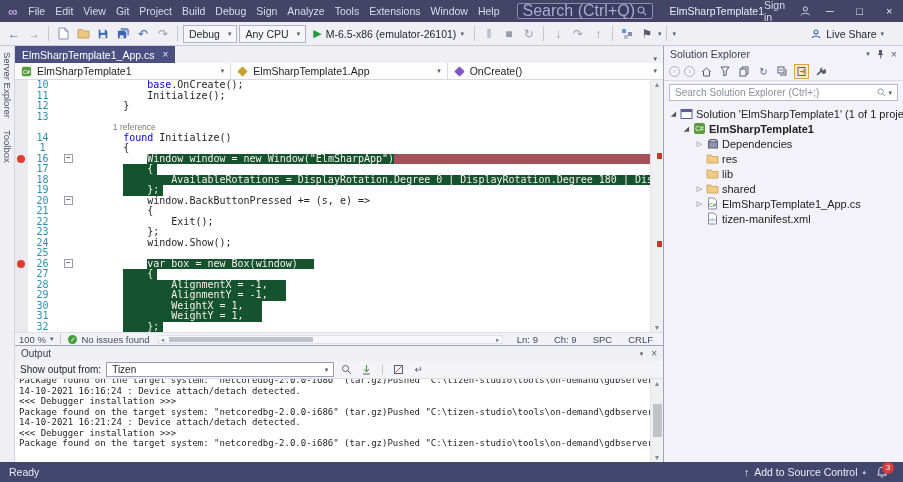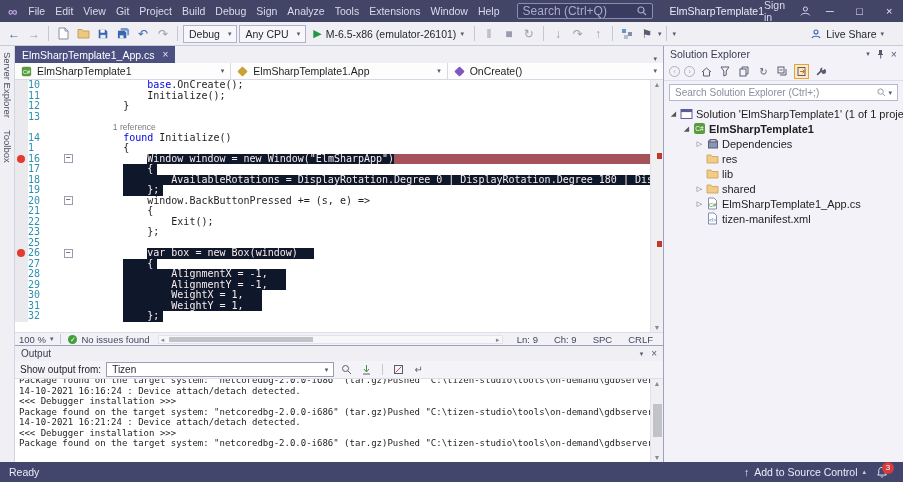--- a/index.html
+++ b/index.html
@@ -3,21 +3,21 @@
 <meta charset="utf-8">
 <style>
 *{margin:0;padding:0;box-sizing:border-box}
 body{background:#777;font-family:"Liberation Sans",sans-serif}
 .vs{width:903px;height:482px;background:#fff;overflow:hidden;display:flex;flex-direction:column;position:relative}
 
 .titlebar{height:22px;background:#434566;display:flex;align-items:center;color:#D9DBEC;font-size:10.5px;flex:none;padding-left:6px}
 .vs-logo{color:#C7A5E6;font-size:13px;font-weight:bold;margin:0 6px 0 2px}
 .menubar{display:flex}
 .menu-item{padding:2px 5px;cursor:default;white-space:nowrap}
-.tb-search{width:148px;height:16px;background:#393B60;border:1px solid #8A8DB0;border-radius:2px;margin-left:12px;display:flex;align-items:center;justify-content:space-between;color:#A9ACC8;font-size:12px;padding:0 5px;white-space:nowrap}
+.tb-search{width:148px;height:16px;background:#393B60;border:1px solid #8A8DB0;border-radius:2px;margin-left:12px;display:flex;align-items:center;justify-content:space-between;color:#A9ACC8;font-size:16px;padding:0 5px;white-space:nowrap}
 .tb-title{margin-left:16px;white-space:nowrap;color:#E9EBF7}
 .tb-right{margin-left:auto;display:flex;align-items:center;gap:6px;padding-right:2px}
 .win-btn{width:26px;height:22px;display:flex;align-items:center;justify-content:center;font-size:11px;color:#E9EBF7}
 
 .toolbar{height:24px;background:#EFEFF4;border-bottom:1px solid #C8CADC;display:flex;align-items:center;gap:2px;padding:0 5px;flex:none;font-size:10.5px;color:#24272E}
 .ticon{width:18px;height:18px;display:flex;align-items:center;justify-content:center;font-size:12px;flex:none}
 .blue{color:#3A66B0}.gray{color:#9A9DB0}
 .sep{width:1px;height:15px;background:#C6C8D8;margin:0 3px;flex:none}
 .combo{height:18px;border:1px solid #AFB2C8;background:#F7F7FB;display:flex;align-items:center;padding:0 5px;gap:8px;white-space:nowrap}
 .caret{font-size:7px;color:#555A70}
@@ -36,27 +36,27 @@
 .tab-close{font-size:10px;color:#E4E5F2}
 .tabrow-right{margin-left:auto;display:flex;align-items:center;gap:4px;padding:0 6px;color:#555A70}
 .breadcrumbs{height:17px;border-bottom:1px solid #D8D9E4;display:flex;font-size:10.5px;color:#1E1E1E;background:#FDFDFE;flex:none}
 .bc{flex:1;display:flex;align-items:center;gap:5px;padding:0 6px;border-right:1px solid #D8D9E4;min-width:0;white-space:nowrap;overflow:hidden}
 .bc .caret{margin-left:auto}
 .code-area{height:252px;display:flex;min-height:0;flex:none}
 .code-scroll{flex:1;overflow:hidden;background:#fff}
 .code-line{display:flex;height:10.5px;line-height:10.5px;font-family:"DejaVu Sans Mono",monospace;font-size:10px;flex:none}
 .bp-col{width:13px;background:#EAEAEE;flex:none;position:relative}
 .bp-dot{position:absolute;left:2px;top:1px;width:8px;height:8px;border-radius:50%;background:#E03C31}
-.num-col{width:34px;flex:none;text-align:left;color:#2B91AF;padding-right:5px}
+.num-col{width:34px;flex:none;text-align:center;color:#2B91AF;padding-right:5px}
 .fold-col{width:13px;flex:none;display:flex;align-items:center;justify-content:center}
 .fold-box{width:9px;height:9px;border:1px solid #9A9DB0;background:#fff;font-size:8px;line-height:6px;text-align:center;color:#333}
 .code-content{flex:1;display:flex;white-space:pre;overflow:hidden;min-width:0}
 .tok-k{color:#0000E6}.tok-t{color:#2B91AF}.tok-s{color:#A31515}.tok-p{color:#1E1E1E}
 .seg-wrap{display:inline-block;white-space:pre}
-.seg-wrap.hl{background:#0f172a}
+.seg-wrap.hl{background:#14532d}
 .seg-wrap.hl span{color:#F8ECEC}
 .hl-fill{flex:1;background:#A5525A}
 .codelens{font-family:"Liberation Sans",sans-serif;font-size:8.5px;color:#7A7A7A}
 .v-scroll{width:13px;background:#F0F0F3;border-left:1px solid #E2E2EA;position:relative;flex:none}
 .v-scroll .arr{position:absolute;left:0;width:100%;text-align:center;font-size:7px;color:#868999}
 .v-scroll .arr.up{top:1px}.v-scroll .arr.dn{bottom:1px}
 .scroll-mark{position:absolute;right:1px;width:5px;height:6px;background:#C0392B}
 .editor-status{height:13px;background:#F1F1F6;border-top:1px solid #DCDDE8;display:flex;align-items:center;font-size:9.5px;color:#44485E;flex:none;padding:0 4px;gap:4px}
 .check-circle{width:9px;height:9px;border-radius:50%;background:#3FA037;color:#fff;font-size:7px;line-height:9px;text-align:center;flex:none}
 .h-scroll{flex:1;height:9px;background:#F7F7FA;border:1px solid #E2E2EA;position:relative;margin:0 4px}
@@ -346,20 +346,26 @@
                 <span class="bp-col"></span>
                 <span class="num-col">22</span>
                 <span class="fold-col"></span>
                 <span class="code-content" style="padding-left: 16ch;"><span class="seg-wrap"><span class="tok-p">Exit();</span></span></span>
               </div>
               <div class="code-line">
                 <span class="bp-col"></span>
                 <span class="num-col">23</span>
                 <span class="fold-col"></span>
                 <span class="code-content" style="padding-left: 12ch;"><span class="seg-wrap"><span class="tok-p">};</span></span></span>
+              </div>
+              <div class="code-line">
+                <span class="bp-col"></span>
+                <span class="num-col">24</span>
+                <span class="fold-col"></span>
+                <span class="code-content" style="padding-left: 12ch;"><span class="seg-wrap"><span class="tok-p">window.Show();</span></span></span>
               </div>
               <div class="code-line">
                 <span class="bp-col"></span>
                 <span class="num-col">25</span>
                 <span class="fold-col"></span>
                 <span class="code-content" style="padding-left: 0ch;"><span class="seg-wrap"></span></span>
               </div>
               <div class="code-line">
                 <span class="bp-col">
                   <span class="bp-dot"></span>

